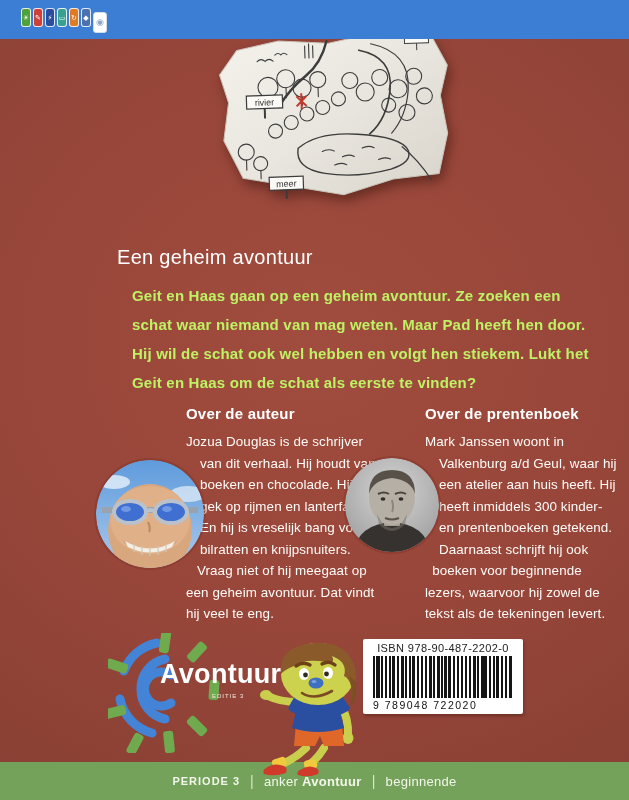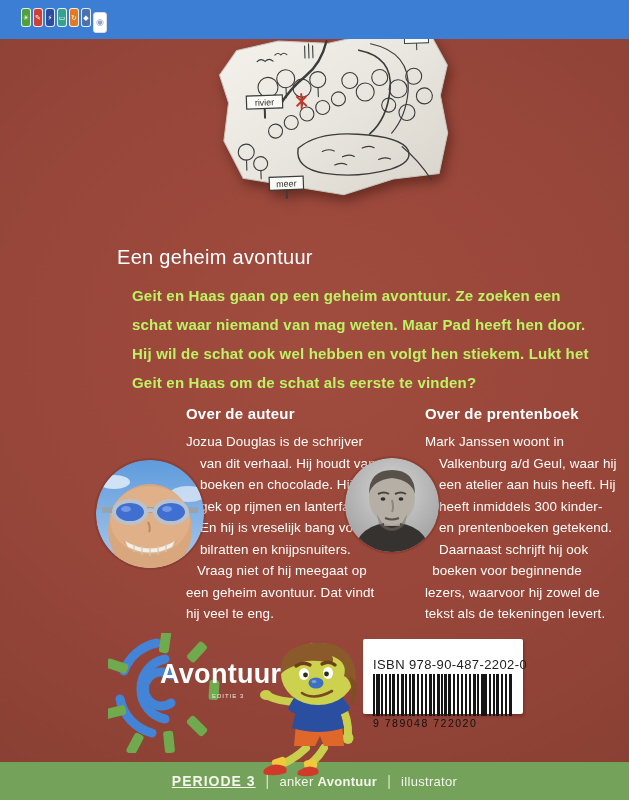--- a/index.html
+++ b/index.html
@@ -41,35 +41,35 @@
   .photo svg{display:block;}
 
   
   .logo{position:absolute;left:108px;top:633px;width:210px;height:120px;z-index:2;}
   .logo-text{position:absolute;left:52px;top:26px;color:#fff;font-size:27px;font-weight:bold;letter-spacing:.3px;}
   .logo-edition{position:absolute;left:104px;top:60px;color:#f3e9e2;font-size:6px;letter-spacing:1px;}
 
   
   .barcode{position:absolute;left:363px;top:639px;width:160px;height:75px;background:#fff;border-radius:2px;
            z-index:2;box-shadow:1px 2px 3px rgba(50,15,8,.35);padding:3px 10px;}
-  .isbn{font-size:13px;color:#222;text-align:center;letter-spacing:.4px;white-space:nowrap;margin-top:15px;}
+  .isbn{font-size:11px;color:#222;text-align:center;letter-spacing:.4px;white-space:nowrap;}
   .bars{height:42px;margin-top:2px;
     background:
       repeating-linear-gradient(90deg,#151515 0 2px,transparent 2px 4px),
       repeating-linear-gradient(90deg,transparent 0 3px,#151515 3px 4px,transparent 4px 9px),
       repeating-linear-gradient(90deg,transparent 0 6px,#151515 6px 7px,transparent 7px 13px);}
   .barcode-number{font-size:10.5px;color:#111;text-align:left;letter-spacing:1.5px;margin-top:1px;white-space:nowrap;}
 
   
   .boy{position:absolute;left:256px;top:636px;width:108px;height:144px;z-index:5;}
 
   
   .footer-bar{position:absolute;left:0;top:762px;width:629px;height:38px;background:#74a25a;z-index:4;
               display:flex;align-items:center;justify-content:center;color:#f3f6ea;font-size:13px;letter-spacing:.3px;}
-  .footer-bar .periode{font-size:14px;font-weight:bold;letter-spacing:1px;text-decoration:underline;}
+  .footer-bar .periode{font-size:11px;font-weight:bold;letter-spacing:1px;}
   .footer-bar .sep{margin:0 10px;color:#d9e5c8;font-weight:normal;font-size:14px;}
   .footer-bar b{font-weight:bold;}
 </style>
 </head>
 <body>
 
 <div id="canvas">
 
   <div class="cover"></div>
 
@@ -307,16 +307,16 @@
 
       <path d="M46,57 Q58,65 76,55" stroke="#7a4a20" stroke-width="2.6" fill="none" stroke-linecap="round"></path>
     </svg>
   </div>
 
   <div class="footer-bar">
     <span class="periode">PERIODE 3</span>
     <span class="sep">|</span>
     <span>anker</span>&nbsp;<b>Avontuur</b>
     <span class="sep">|</span>
-    <span>illustrator</span>
+    <span>beginnende</span>
   </div>
 
 </div>
 
 </body></html>

